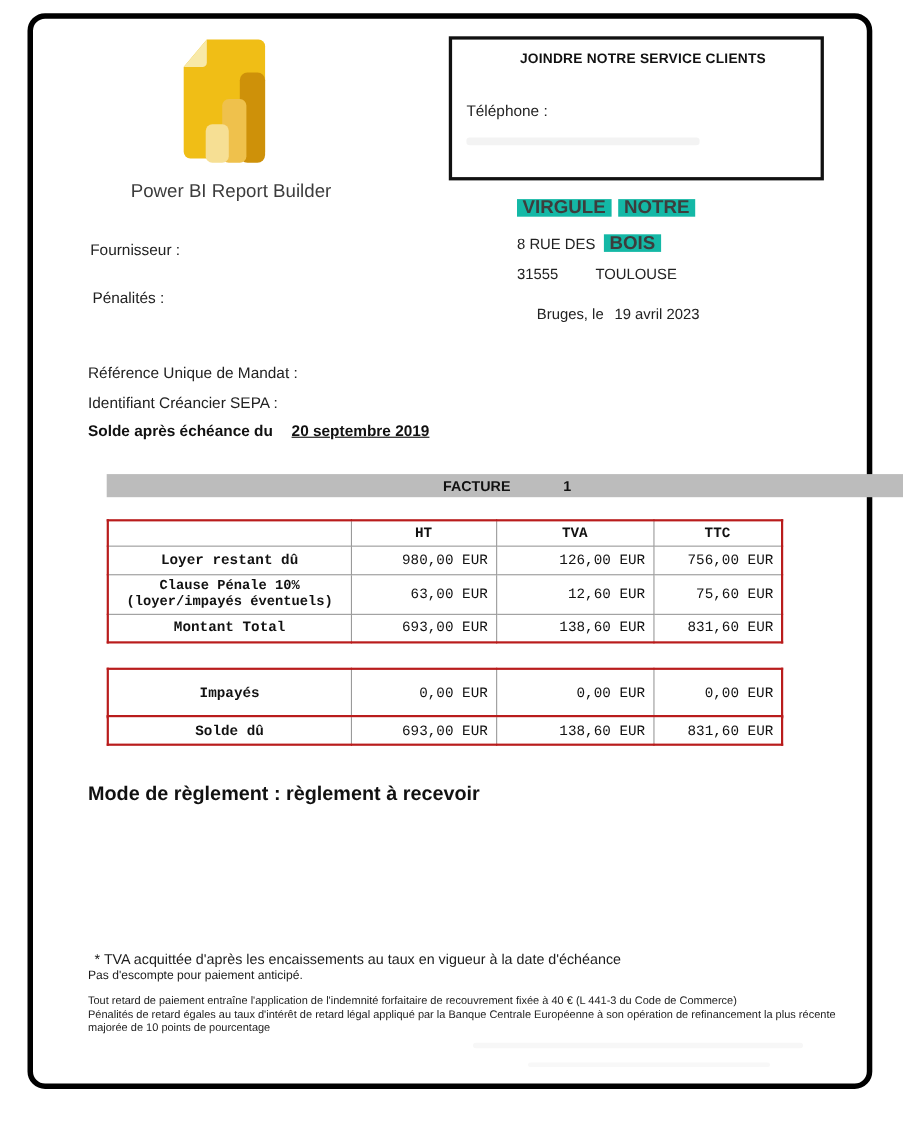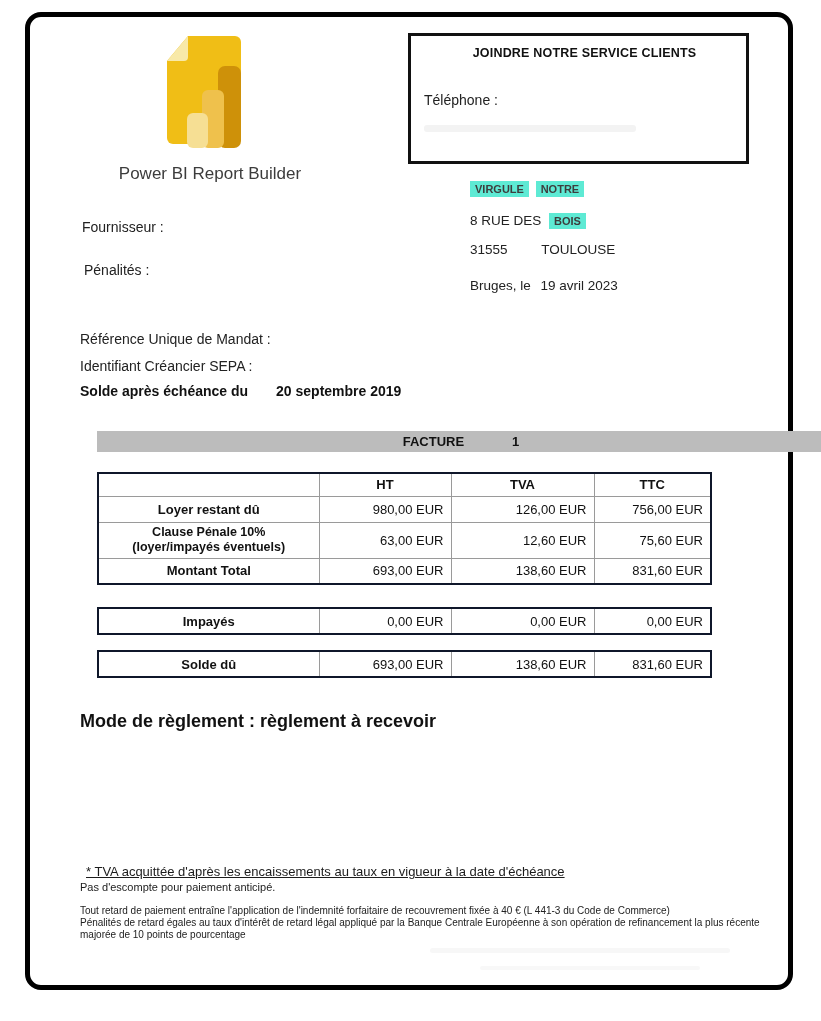--- a/index.html
+++ b/index.html
@@ -29,48 +29,48 @@
   }
   .service-box .phone { position:absolute; left:13px; top:56px; font-size:14px; color:#222; }
   .smudge { position:absolute; background:#f3f3f3; border-radius:3px; }
   
   .fournisseur { position:absolute; left:82px; top:219px; font-size:14px; color:#222; }
   .materiel   { position:absolute; left:84px; top:262px; font-size:14px; color:#222; }
   
   .recipient { position:absolute; left:470px; top:181px; font-size:13.5px; color:#222; }
   .recipient .line { position:absolute; left:0; white-space:nowrap; }
   .redact {
-    display:inline-block; background:#5eead4; color:#3d3d3d; font-weight:bold;
-    padding:1px 5px; line-height:14px; font-size:11px; vertical-align:baseline;text-align:right;
+    display:inline-block; background:#14b8a6; color:#3d3d3d; font-weight:bold;
+    padding:1px 5px; line-height:14px; font-size:17px; vertical-align:baseline;text-align:right;
   }
   
   .mandate-ref  { position:absolute; left:80px; top:331px; font-size:14px; color:#222; }
   .mandate-sepa { position:absolute; left:80px; top:358px; font-size:14px; color:#222; }
   .mandate-solde{ position:absolute; left:80px; top:383px; font-size:14px; font-weight:bold; color:#111; }
-  .mandate-solde .date { margin-left:28px; }
+  .mandate-solde .date { margin-left:17px;text-decoration:underline; }
   
   .facture-bar {
     position:absolute; left:97px; top:431px; width:728px; height:21px;
     background:#bcbcbc; display:flex; align-items:center; justify-content:center;
     gap:48px; font-weight:bold; font-size:13px; color:#111;
   }
   
   .tbl { position:absolute; border-collapse:collapse; table-layout:fixed; width:613px; background:#fff; }
-  .tbl { border:2px solid #0f172a; }
+  .tbl { border:2px solid #b91c1c;font-family:Liberation Mono, monospace; }
   .tbl td, .tbl th { border:1px solid #9a9a9a; font-size:13px; color:#111; overflow:hidden; }
   .tbl th { font-weight:bold; text-align:center; }
   .tbl .lbl { font-weight:bold; text-align:center; }
   .tbl .lbl2 { font-size:12.5px; line-height:1.18; }
   .tbl .val { text-align:right; padding-right:7px; }
   .t-main { left:97px; top:472px; }
   .t-impayes { left:97px; top:607px; }
   .t-solde { left:97px; top:650px; }
   
   .mode-line { position:absolute; left:80px; top:711px; font-weight:bold; font-size:18px; color:#111; }
-  .tva-note { position:absolute; left:86px; top:864px; font-size:13px; color:#1c1c1c;text-decoration:underline; }
+  .tva-note { position:absolute; left:86px; top:864px; font-size:13px; color:#1c1c1c; }
   .escompte-note { position:absolute; left:80px; top:881px; font-size:11px; color:#1c1c1c; }
   .legal { position:absolute; left:80px; top:905px; width:702px; font-size:10px; line-height:1.2; color:#222; }
   .legal p { margin:0; }
 </style>
 </head>
 <body>
 
 <div class="page">
   <div class="border-frame"></div>
 
@@ -98,21 +98,21 @@
       <span class="redact" style="margin-left:3px;">NOTRE</span>
     </div>
     <div class="line" style="top:32px;">
       <span>8 RUE DES</span>
       <span class="redact" style="margin-left:4px;">BOIS</span>
     </div>
     <div class="line" style="top:61px;">
       <span>31555</span>
       <span style="margin-left:30px;">TOULOUSE</span>
     </div>
-    <div class="line" style="top:97px;">
+    <div class="line" style="top:97px;margin-left:18px;">
       <span>Bruges, le</span>
       <span style="margin-left:6px;">19 avril 2023</span>
     </div>
   </div>
 
   <div class="mandate-ref">Référence Unique de Mandat :</div>
   <div class="mandate-sepa">Identifiant Créancier SEPA :</div>
   <div class="mandate-solde">
     <span>Solde après échéance du</span><span class="date">20 septembre 2019</span>
   </div>
@@ -161,21 +161,21 @@
     </table>
 
   <table class="tbl t-impayes">
     <colgroup>
         <col style="width:221px">
         <col style="width:132px">
         <col style="width:143px">
         <col style="width:117px">
       </colgroup>
     <tbody>
-        <tr style="height:26px;">
+        <tr style="height:44px;">
       <td class="lbl">Impayés</td>
       <td class="val">0,00 EUR</td>
       <td class="val">0,00 EUR</td>
       <td class="val">0,00 EUR</td>
     </tr>
   </tbody>
     </table>
 
   <table class="tbl t-solde">
     <colgroup>

